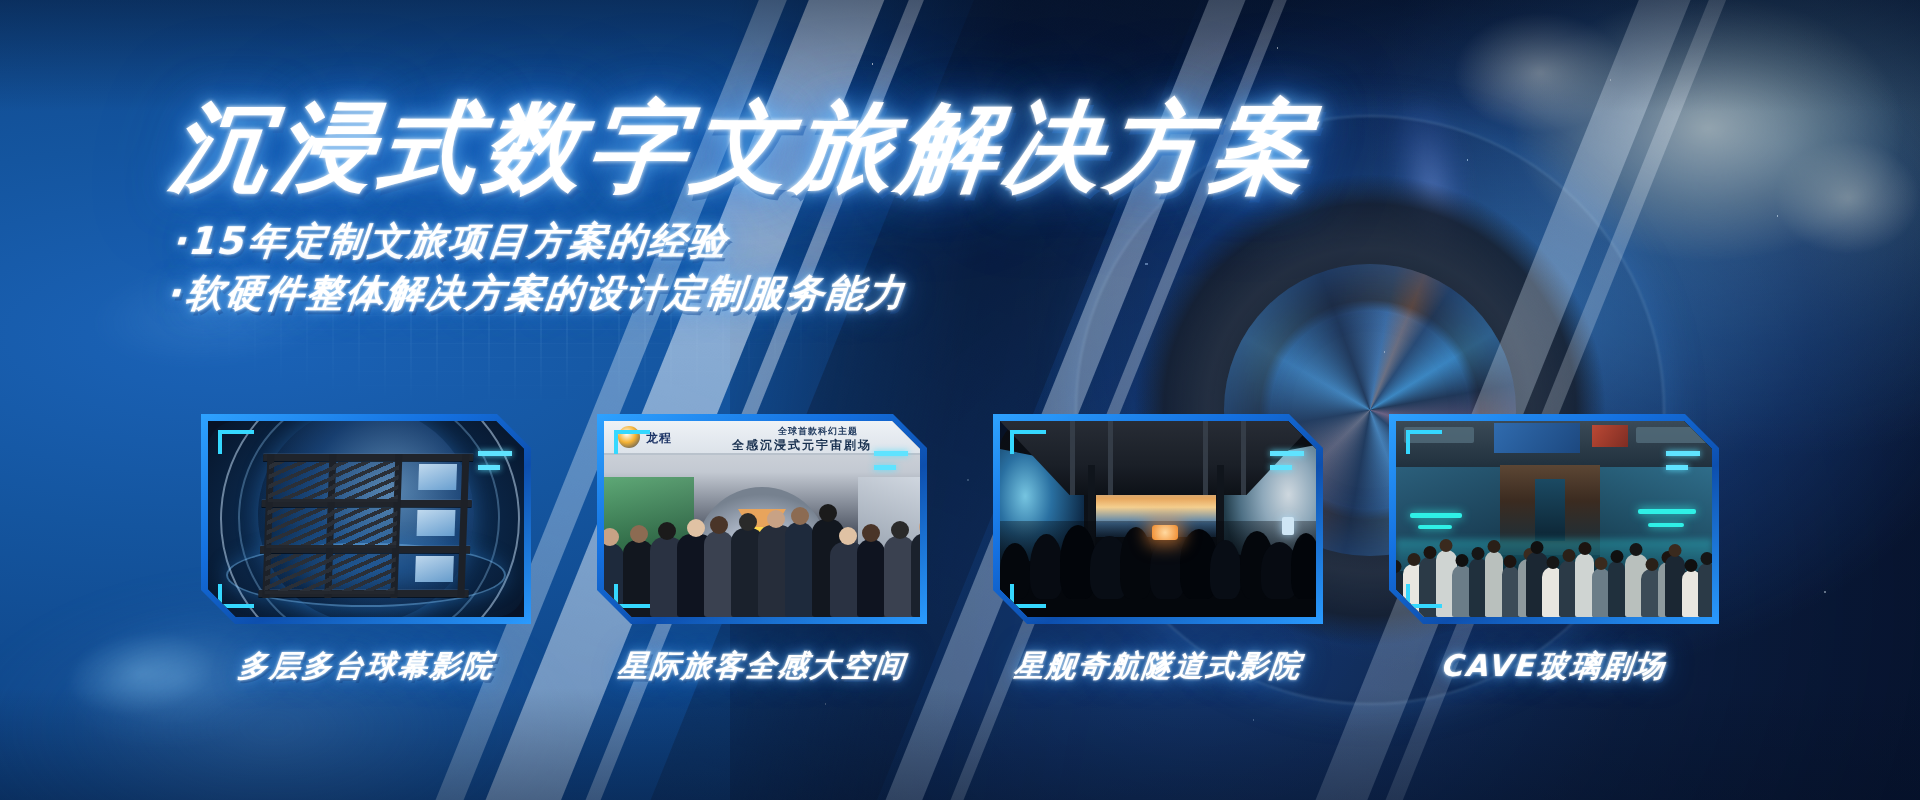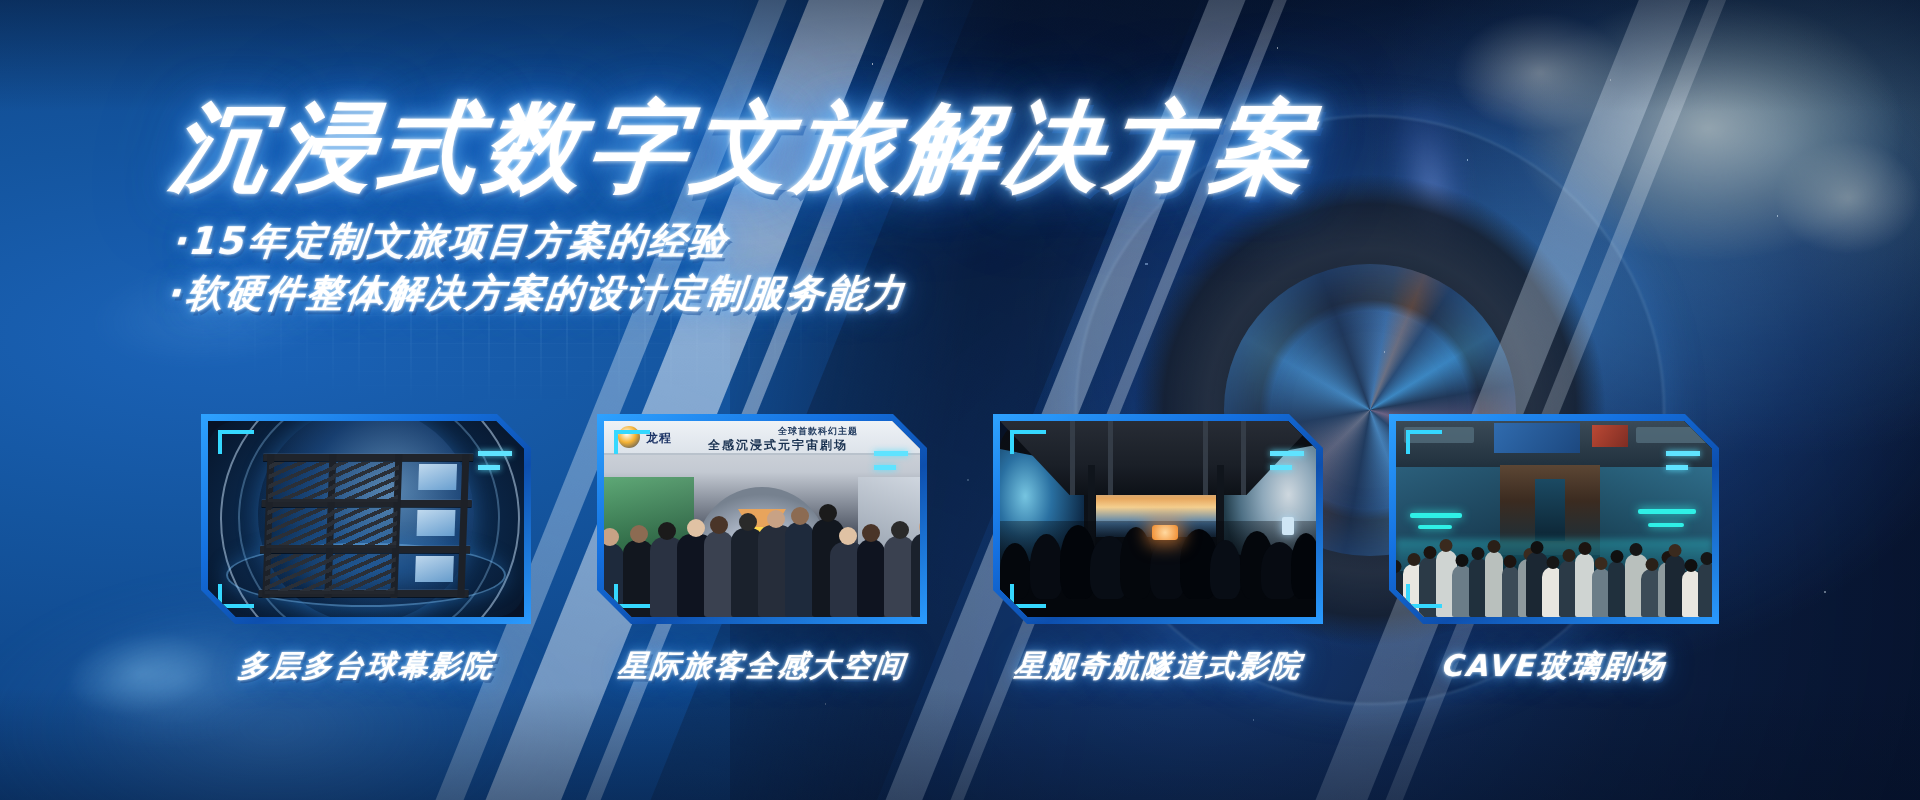--- a/index.html
+++ b/index.html
@@ -250,21 +250,21 @@
   .a2{background:linear-gradient(to bottom,#d9dde2 0%,#c3c9d2 26%,#8d94a0 40%,#3b4250 62%,#1d222c 100%);}
   .a2 .sign{
     position:absolute;left:0;right:0;top:0;height:34px;
     background:linear-gradient(to bottom,#eef2f6,#dde3ea);
     border-bottom:2px solid #b9c2cc;
   }
   .a2 .sign .s-txt{
     position:absolute;left:128px;top:4px;font-size:9px;font-weight:bold;color:#203a5e;letter-spacing:1px;margin-left:46px;
   }
   .a2 .sign .s-txt2{
-    position:absolute;left:104px;top:16px;font-size:12px;font-weight:bold;color:#18304f;letter-spacing:2px;
+    position:absolute;left:128px;top:16px;font-size:12px;font-weight:bold;color:#18304f;letter-spacing:2px;
   }
   .a2 .logo{position:absolute;left:14px;top:5px;width:22px;height:22px;border-radius:50%;background:radial-gradient(circle at 40% 35%,#fff 0%,#f5b335 45%,#2a3f66 100%);}
   .a2 .logo-tx{position:absolute;left:42px;top:9px;font-size:12px;font-weight:bold;color:#1e3566;letter-spacing:1px;}
   .a2 .banner2{
     position:absolute;left:28px;right:58px;top:36px;height:32px;
     background:linear-gradient(105deg,#15202f 0%,#1b2c44 42%,#23364f 100%);
     border-radius:3px;
   }
   .a2 .banner2 .big{
     position:absolute;left:70px;top:3px;font-size:19px;font-weight:bold;font-style:italic;color:#fff;

